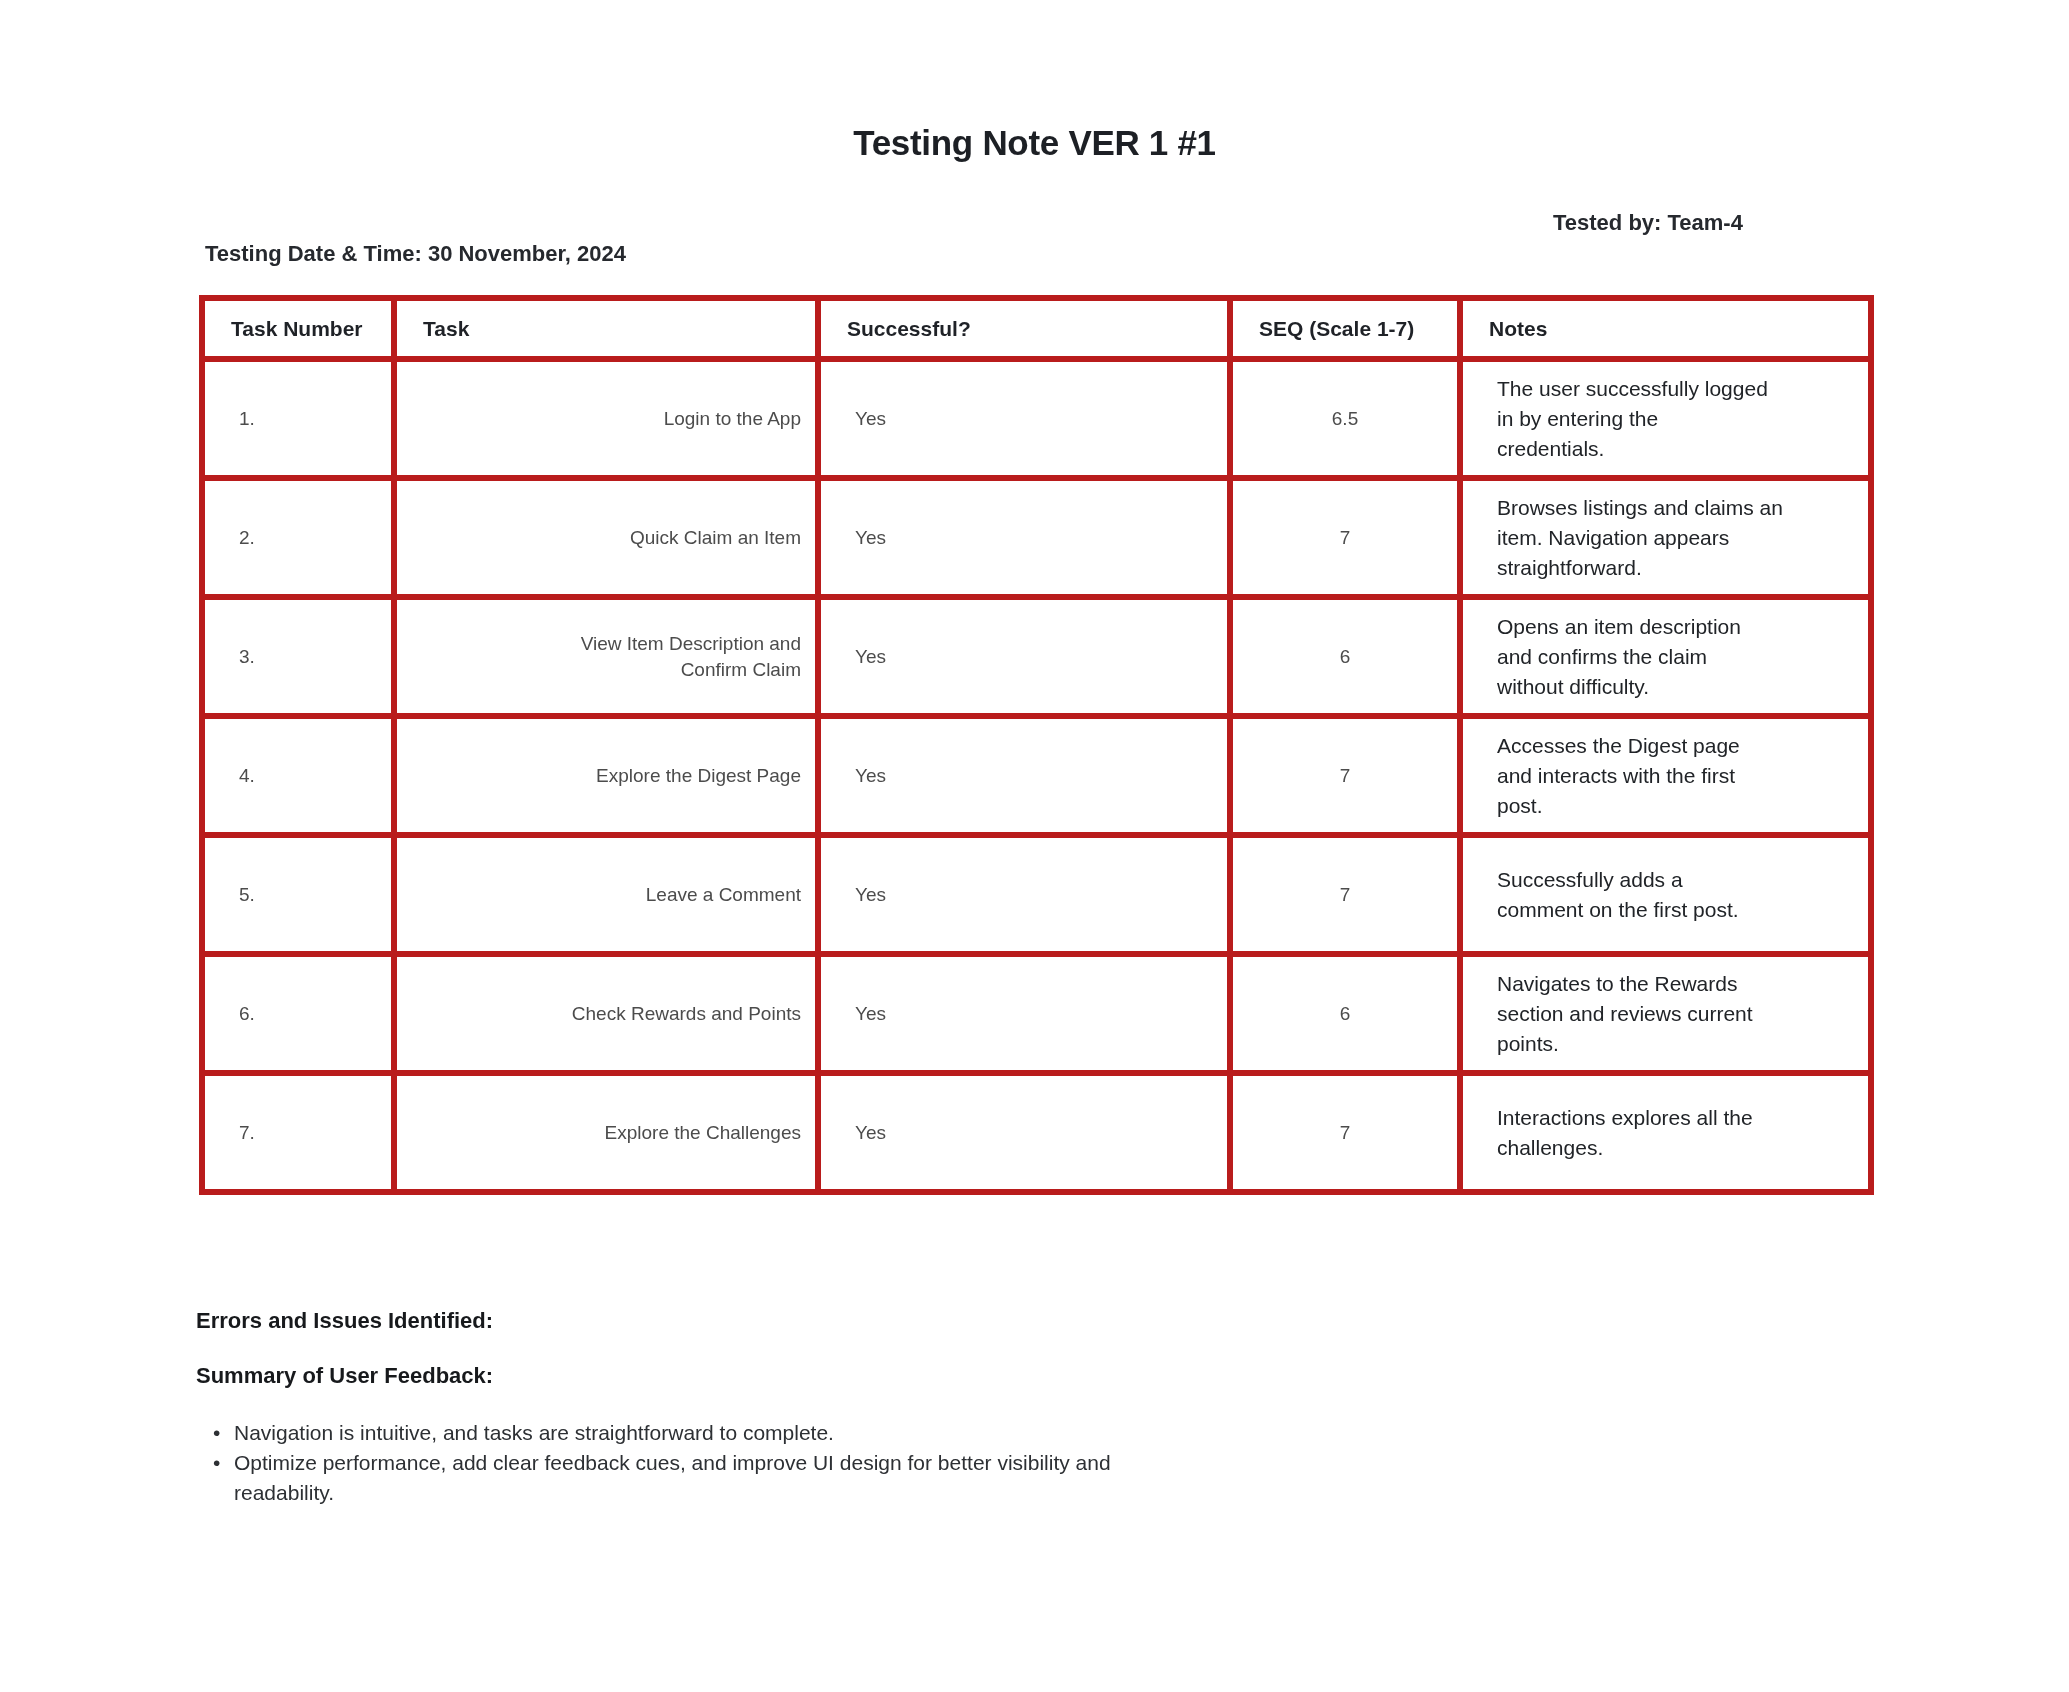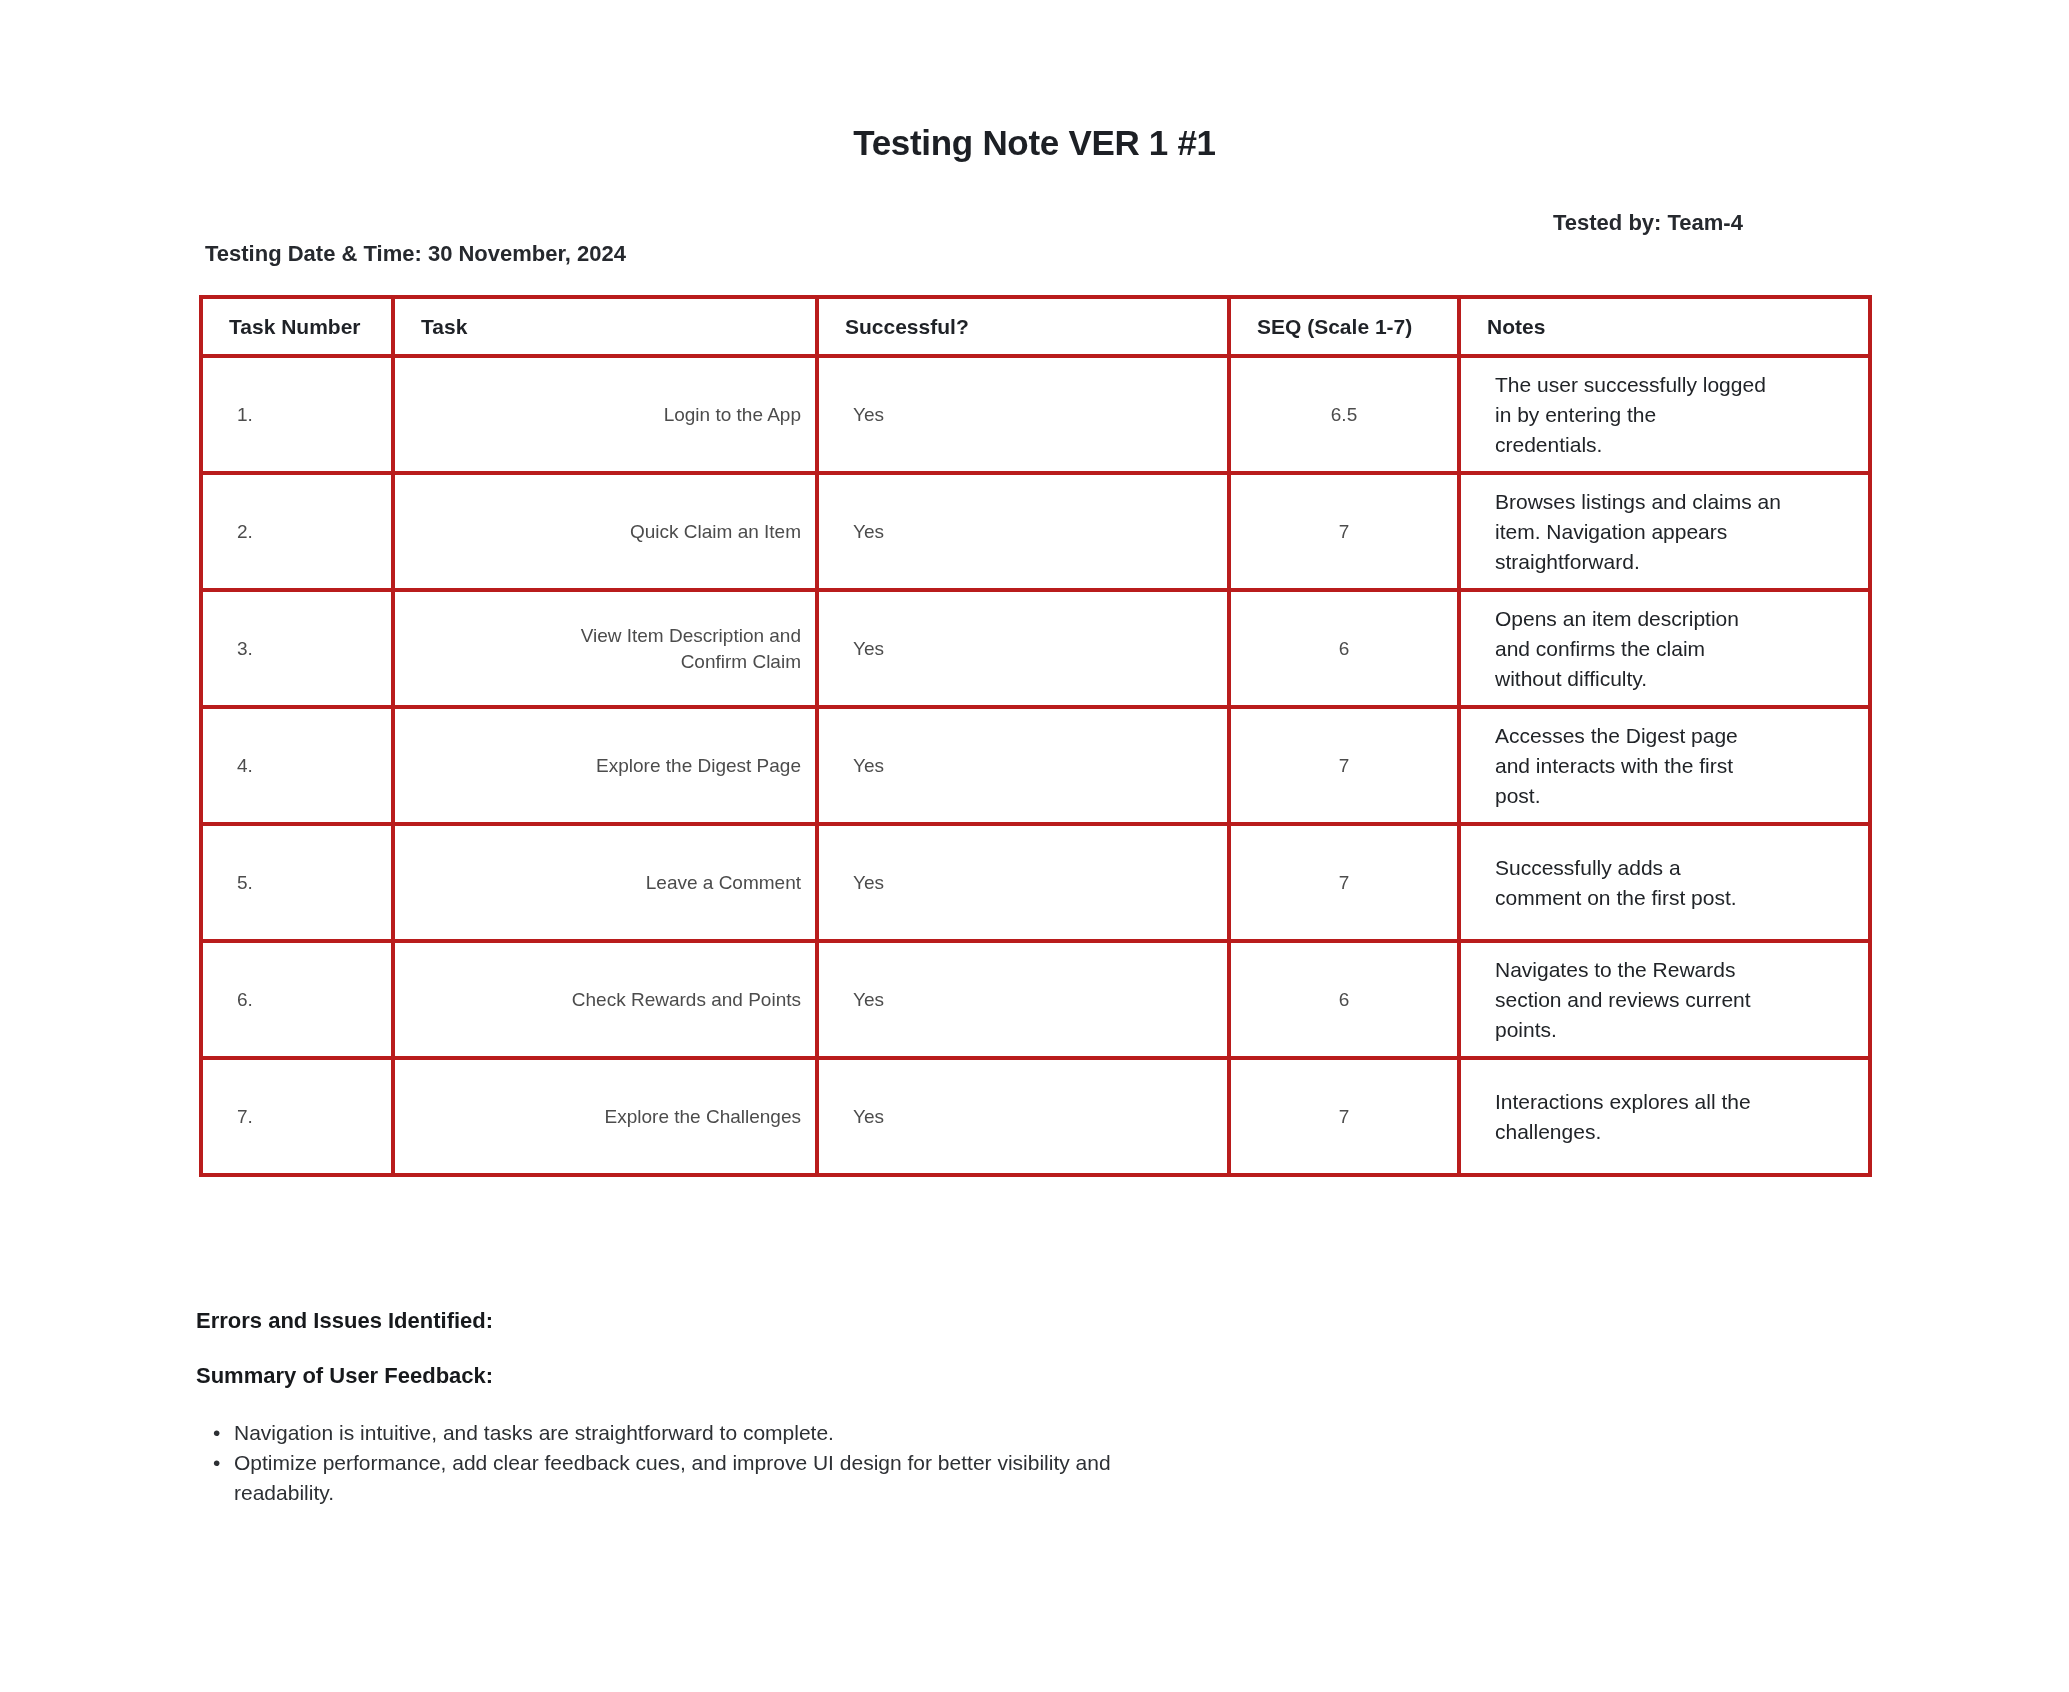--- a/index.html
+++ b/index.html
@@ -25,21 +25,21 @@
   }
   .meta-tested {
     position:absolute; left:1553px; top:210px;
     font-size:22px; font-weight:700; color:#26292e;
   }
 
   table.results {
     position:absolute; left:199px; top:295px; width:1669px;
     border-collapse:collapse; table-layout:fixed;
   }
-  .results th, .results td { border:4px solid #b91c1c; }
+  .results th, .results td { border:6px solid #b91c1c; }
   .results th {
     height:55px; text-align:left;
     padding:0 10px 0 26px;
     font-size:21px; font-weight:700; color:#1f2227;
     vertical-align:middle;
   }
   .results td {
     height:113px; vertical-align:middle;
     padding:0 14px 0 34px;
     font-size:19px; color:#4c4c4c;

